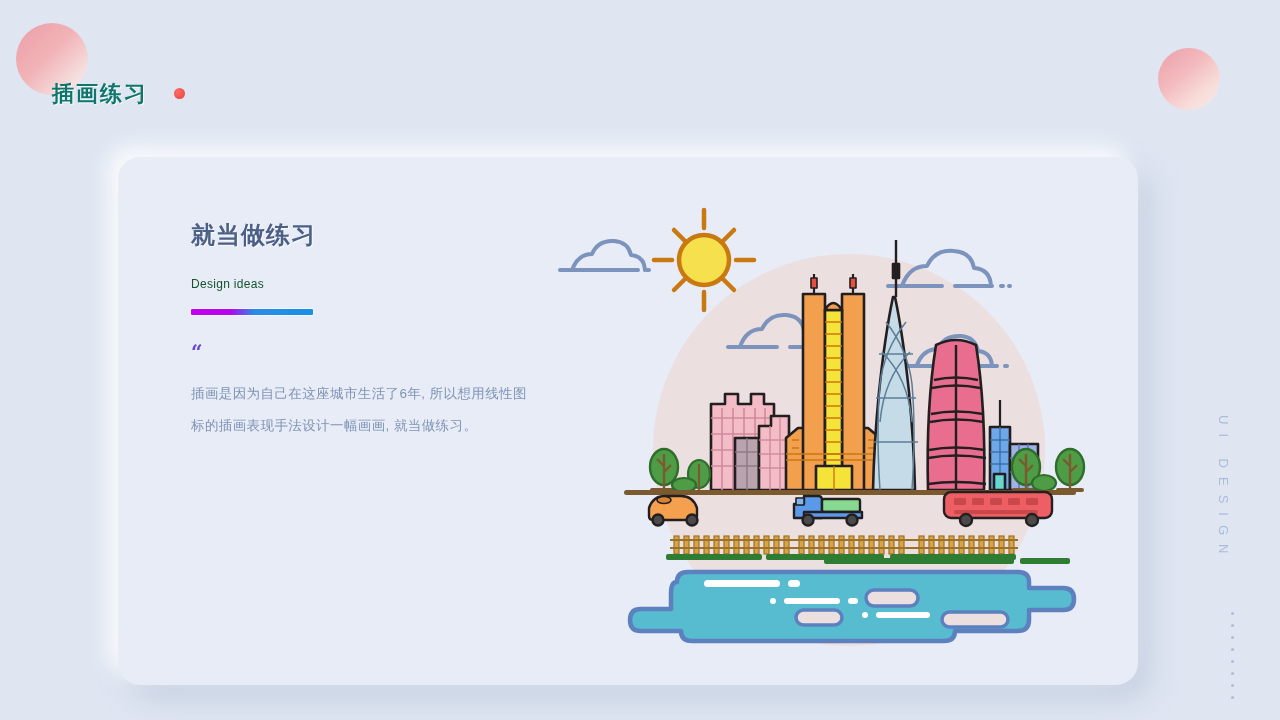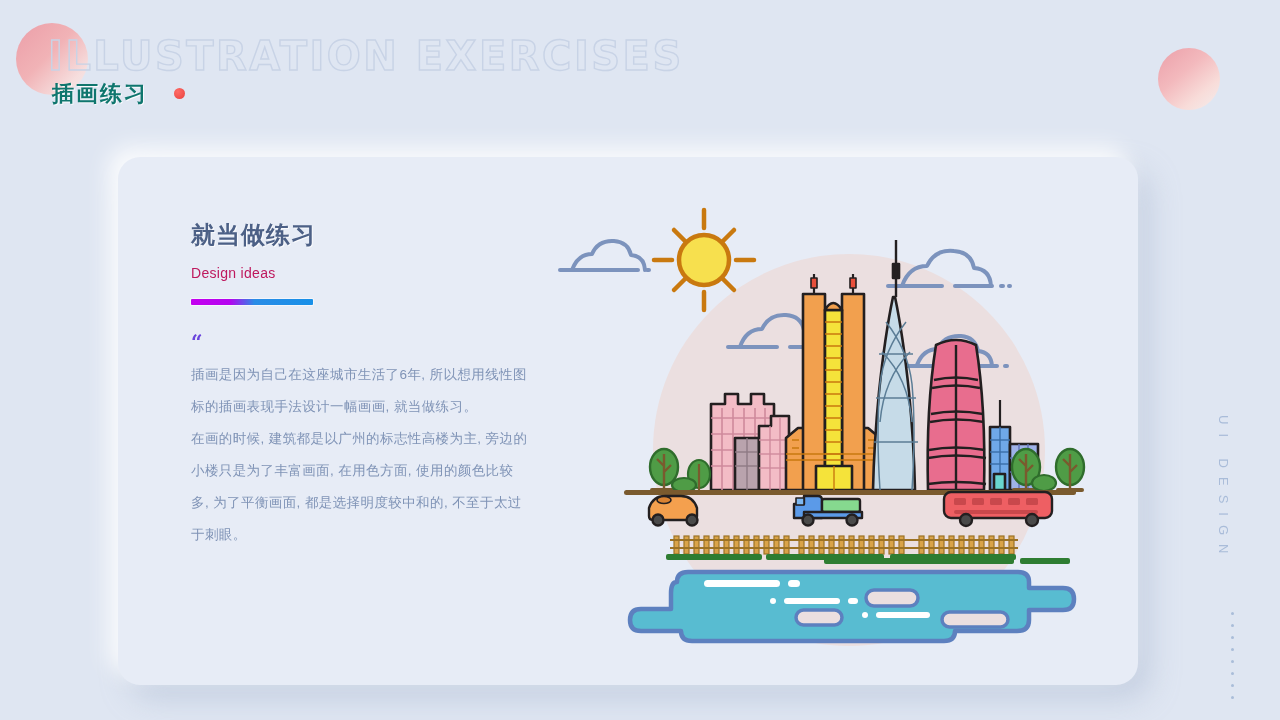--- a/index.html
+++ b/index.html
@@ -54,34 +54,34 @@
                  12px 14px 30px rgba(150,165,195,.35);
   }
 
   
   .left-col{ position:absolute; left:73px; top:62px; width:340px; }
   .sec-title{
     font-size:24px; font-weight:700; color:#4c6086; letter-spacing:1px;
     text-shadow:1px 1px 0 rgba(255,255,255,.75);
   }
   .sec-sub{
-    margin-top:14px; font-size:14px; color:#be185d; letter-spacing:.3px;
+    margin-top:26px; font-size:12px; color:#14532d; letter-spacing:.3px;
   }
   .divider{
     margin-top:18px; width:122px; height:6px; border-radius:1px;
     background:linear-gradient(90deg,#c400ef 0%,#b404ef 32%,#2a8ce6 52%,#1890e8 100%);
     box-shadow:0 0 0 1px rgba(255,255,255,.55);
   }
   .quote-mark{
     margin-top:27px; font-size:20px; font-weight:700; color:#6a45dd;
     line-height:1; letter-spacing:-1px;
     font-family:"DejaVu Serif","Liberation Serif",serif;
   }
   .body-p{
-    margin-top:7px;
+    margin-top:16px;
     font-size:13.5px; line-height:32px; color:#7f93b6;
     letter-spacing:.4px;
   }
   .body-p + .body-p{ margin-top:0; }
 
   
   .illus{ position:absolute; left:496px; top:45px; width:470px; height:470px; }
   .illus svg{ display:block; overflow:visible; }
 
   
@@ -97,34 +97,32 @@
   }
   .vdots i{ width:3px;height:3px;border-radius:50%;background:#aabdd9;display:block; }
 </style>
 </head>
 <body>
 
 <div class="blob-left"></div>
 <div class="blob-right"></div>
 
 <div class="header">
-  <div class="hdr-outline">ILLUSTRATION EXERCISES</div>
   <div class="hdr-cn">插画练习</div>
   <div class="hdr-dot"></div>
 </div>
 
 <div class="card">
 
   <div class="left-col">
     <div class="sec-title">就当做练习</div>
     <div class="sec-sub">Design ideas</div>
     <div class="divider"></div>
     <div class="quote-mark">“</div>
     <p class="body-p">插画是因为自己在这座城市生活了6年, 所以想用线性图标的插画表现手法设计一幅画画, 就当做练习。</p>
-    <p class="body-p">在画的时候, 建筑都是以广州的标志性高楼为主, 旁边的小楼只是为了丰富画面, 在用色方面, 使用的颜色比较多, 为了平衡画面, 都是选择明度较中和的, 不至于太过于刺眼。</p>
   </div>
 
   <div class="illus">
     <svg width="470" height="470" viewBox="0 0 470 470" xmlns="http://www.w3.org/2000/svg">
 
       <circle cx="235" cy="248" r="196" fill="#ebdfe0"></circle>
 
       <g stroke="#c9790f" stroke-width="4.5" stroke-linecap="round">
         <line x1="90" y1="8" x2="90" y2="26"></line>
         <line x1="90" y1="90" x2="90" y2="108"></line>

